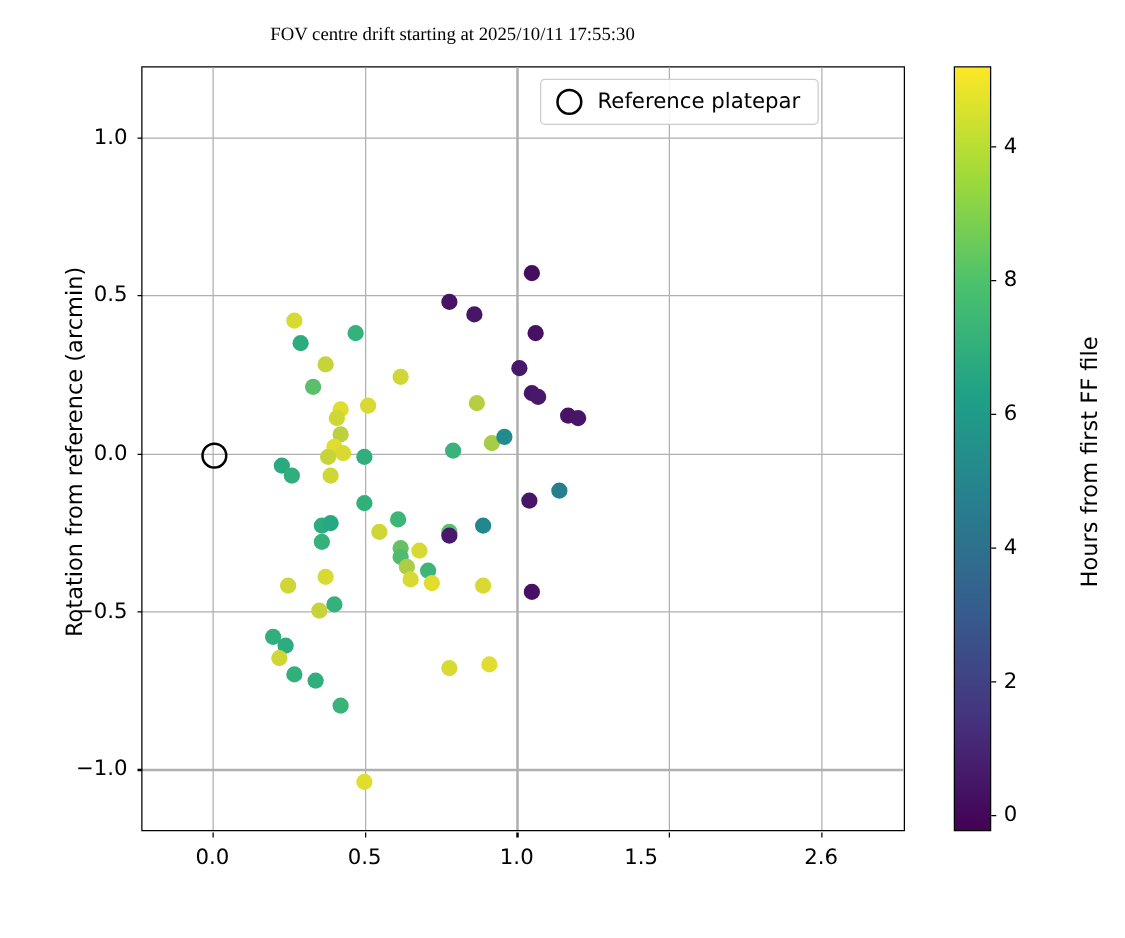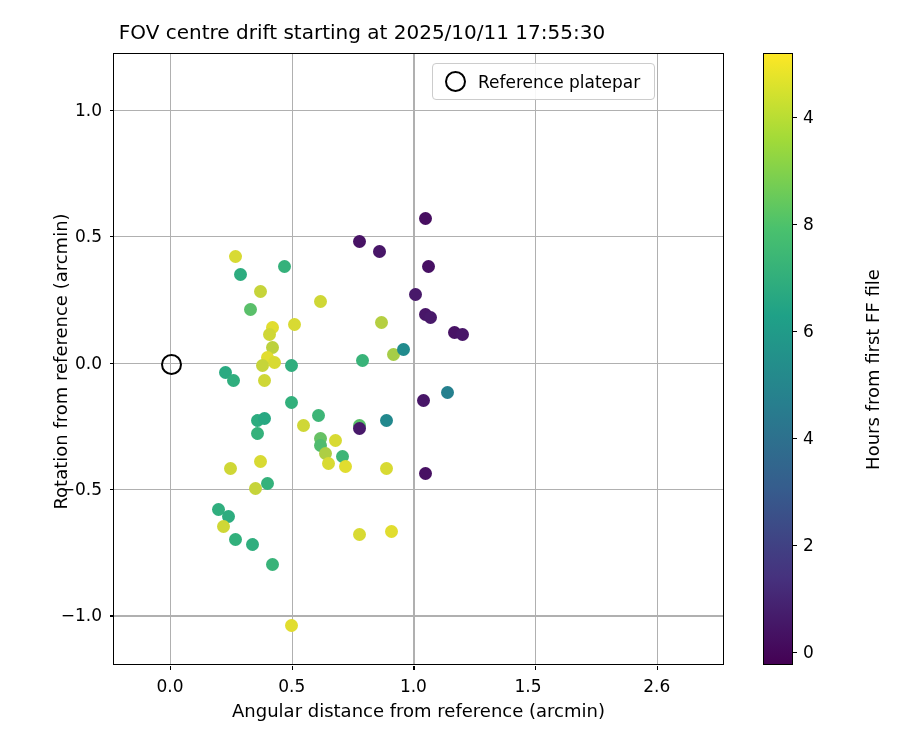--- a/index.html
+++ b/index.html
@@ -12,23 +12,24 @@
     position: relative;
     width: 900px; height: 750px;
     background: #ffffff;
     overflow: hidden;
   }
   #chart-title {
     position: absolute;
     left: 0; top: 20px;
     width: 724px;
     text-align: center;
-    font-size: 20px;
+    font-size: 15px;
     color: #000000;
     letter-spacing: 0px;
+    font-family: Liberation Serif, serif;
   }
   
   #plot-area {
     position: absolute;
     left: 113px; top: 53px;
     width: 611px; height: 612px;
     border: 1.3px solid #000000;
     box-sizing: border-box;
     background: #ffffff;
   }
@@ -103,21 +104,21 @@
     font-size: 18px;
     color: #000000;
     transform: rotate(-90deg);
     transform-origin: center center;
   }
   
   #legend {
     position: absolute;
     left: 318px; top: 9px;
     display: flex;
-    align-items: center;
+    align-items: flex-start;
     gap: 12px;
     padding: 7px 14px 7px 12px;
     border: 1px solid #cccccc;
     border-radius: 4px;
     background: rgba(255,255,255,0.9);
   }
   #legend-marker {
     width: 17px; height: 17px;
     border-radius: 50%;
     border: 2px solid #000000;
@@ -258,36 +259,35 @@
       <span id="legend-marker"></span>
       <span id="legend-label">Reference platepar</span>
     </div>
   <div class="tick-mark-x" style="left: 55.988px;"></div>
       <div class="ticklabel-x" style="left: 55.988px;">0.0</div>
       <div class="tick-mark-x" style="left: 177.701px;"></div>
       <div class="ticklabel-x" style="left: 177.701px;">0.5</div>
       <div class="tick-mark-x" style="left: 299.414px;"></div>
       <div class="ticklabel-x" style="left: 299.414px;">1.0</div>
       <div class="tick-mark-x" style="left: 421.127px;"></div>
-      <div class="ticklabel-x" style="left: 414px;">1.5</div>
+      <div class="ticklabel-x" style="left: 399px;">1.5</div>
       <div class="tick-mark-x" style="left: 542.841px;"></div>
       <div class="ticklabel-x" style="left: 542.841px;">2.6</div>
       <div class="tick-mark-y" style="top: 561.421px;"></div>
       <div class="ticklabel-y" style="top: 561.421px;">−1.0</div>
       <div class="tick-mark-y" style="top: 434.975px;"></div>
       <div class="ticklabel-y" style="top: 434.975px;">−0.5</div>
       <div class="tick-mark-y" style="top: 308.529px;"></div>
       <div class="ticklabel-y" style="top: 308.529px;">0.0</div>
       <div class="tick-mark-y" style="top: 182.083px;"></div>
       <div class="ticklabel-y" style="top: 182.083px;">0.5</div>
       <div class="tick-mark-y" style="top: 55.6364px;"></div>
       <div class="ticklabel-y" style="top: 55.6364px;">1.0</div>
     </div>
 
-  <div id="xlabel">Angular distance from reference (arcmin)</div>
   <div id="ylabel">Rotation from reference (arcmin)</div>
 
   <div id="colorbar-wrap">
     <div id="colorbar-gradient" style="background: linear-gradient(to top, rgb(68, 1, 84), rgb(70, 50, 126), rgb(54, 92, 141), rgb(39, 127, 142), rgb(31, 161, 135), rgb(74, 193, 109), rgb(160, 218, 57), rgb(253, 231, 37));"></div>
   <div class="cb-tick" style="top: 598.638px;"></div>
       <div class="cb-ticklabel" style="top: 598.638px;">0</div>
       <div class="cb-tick" style="top: 491.738px;"></div>
       <div class="cb-ticklabel" style="top: 491.738px;">2</div>
       <div class="cb-tick" style="top: 384.838px;"></div>
       <div class="cb-ticklabel" style="top: 384.838px;">4</div>

